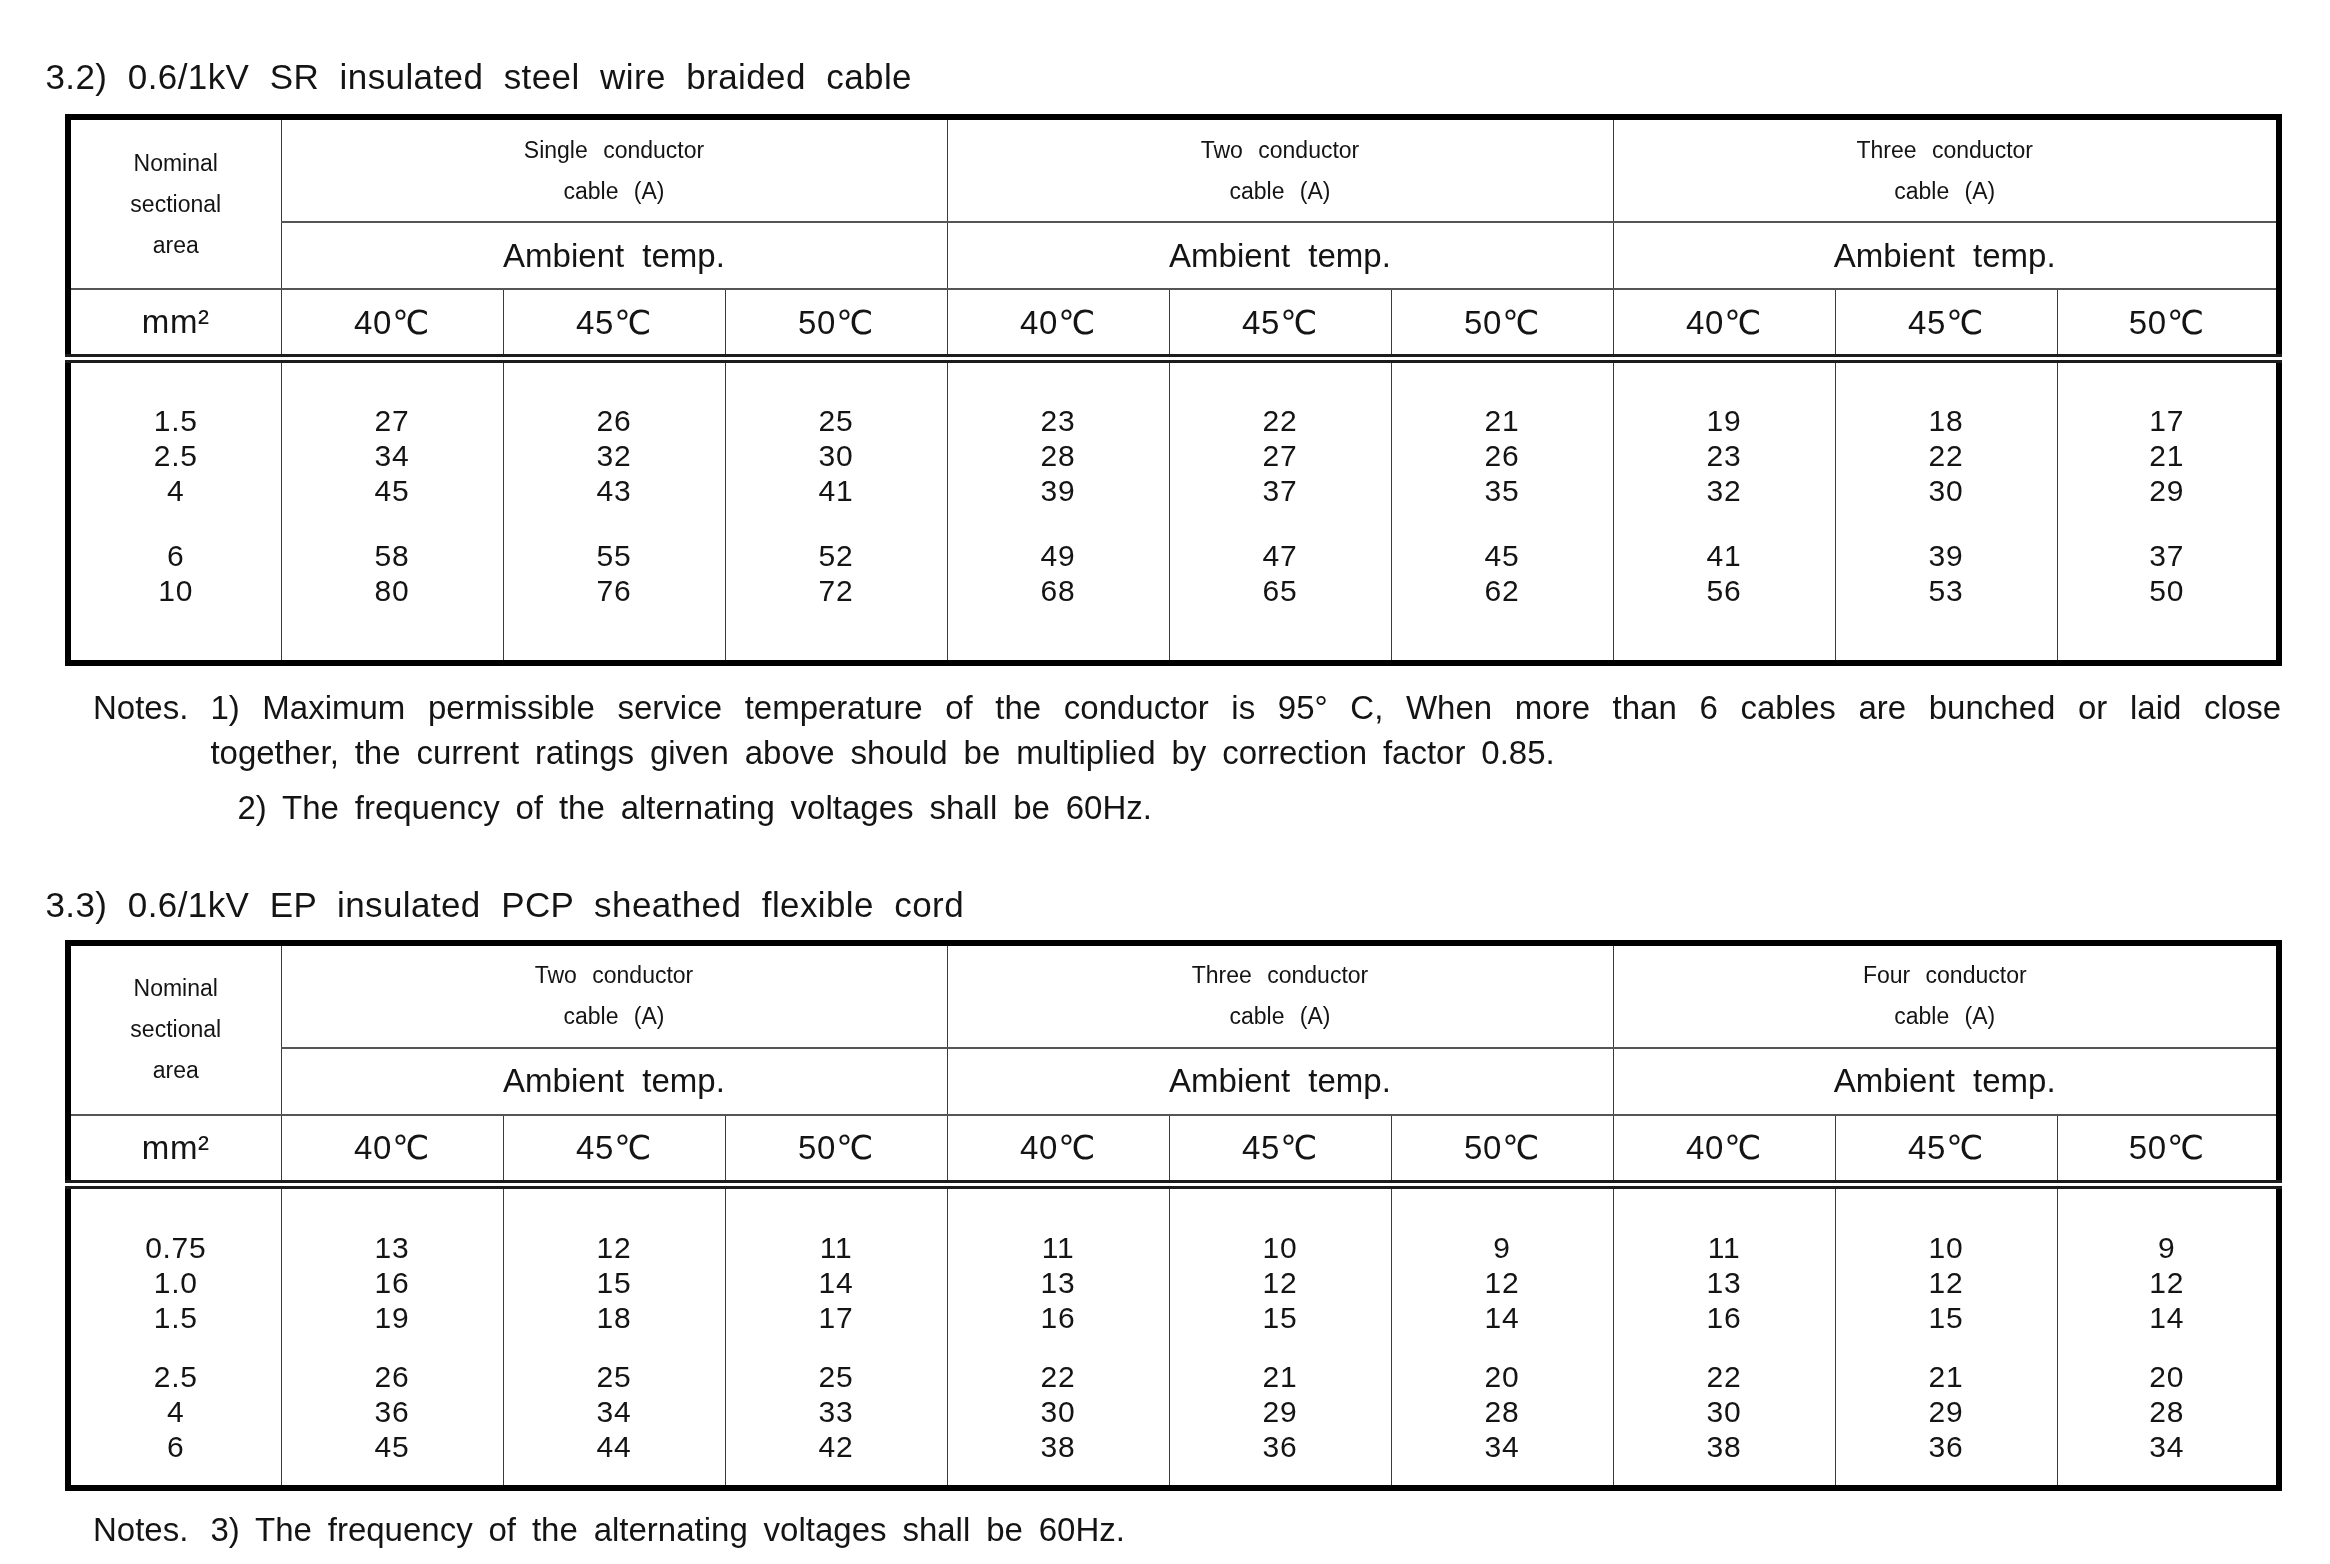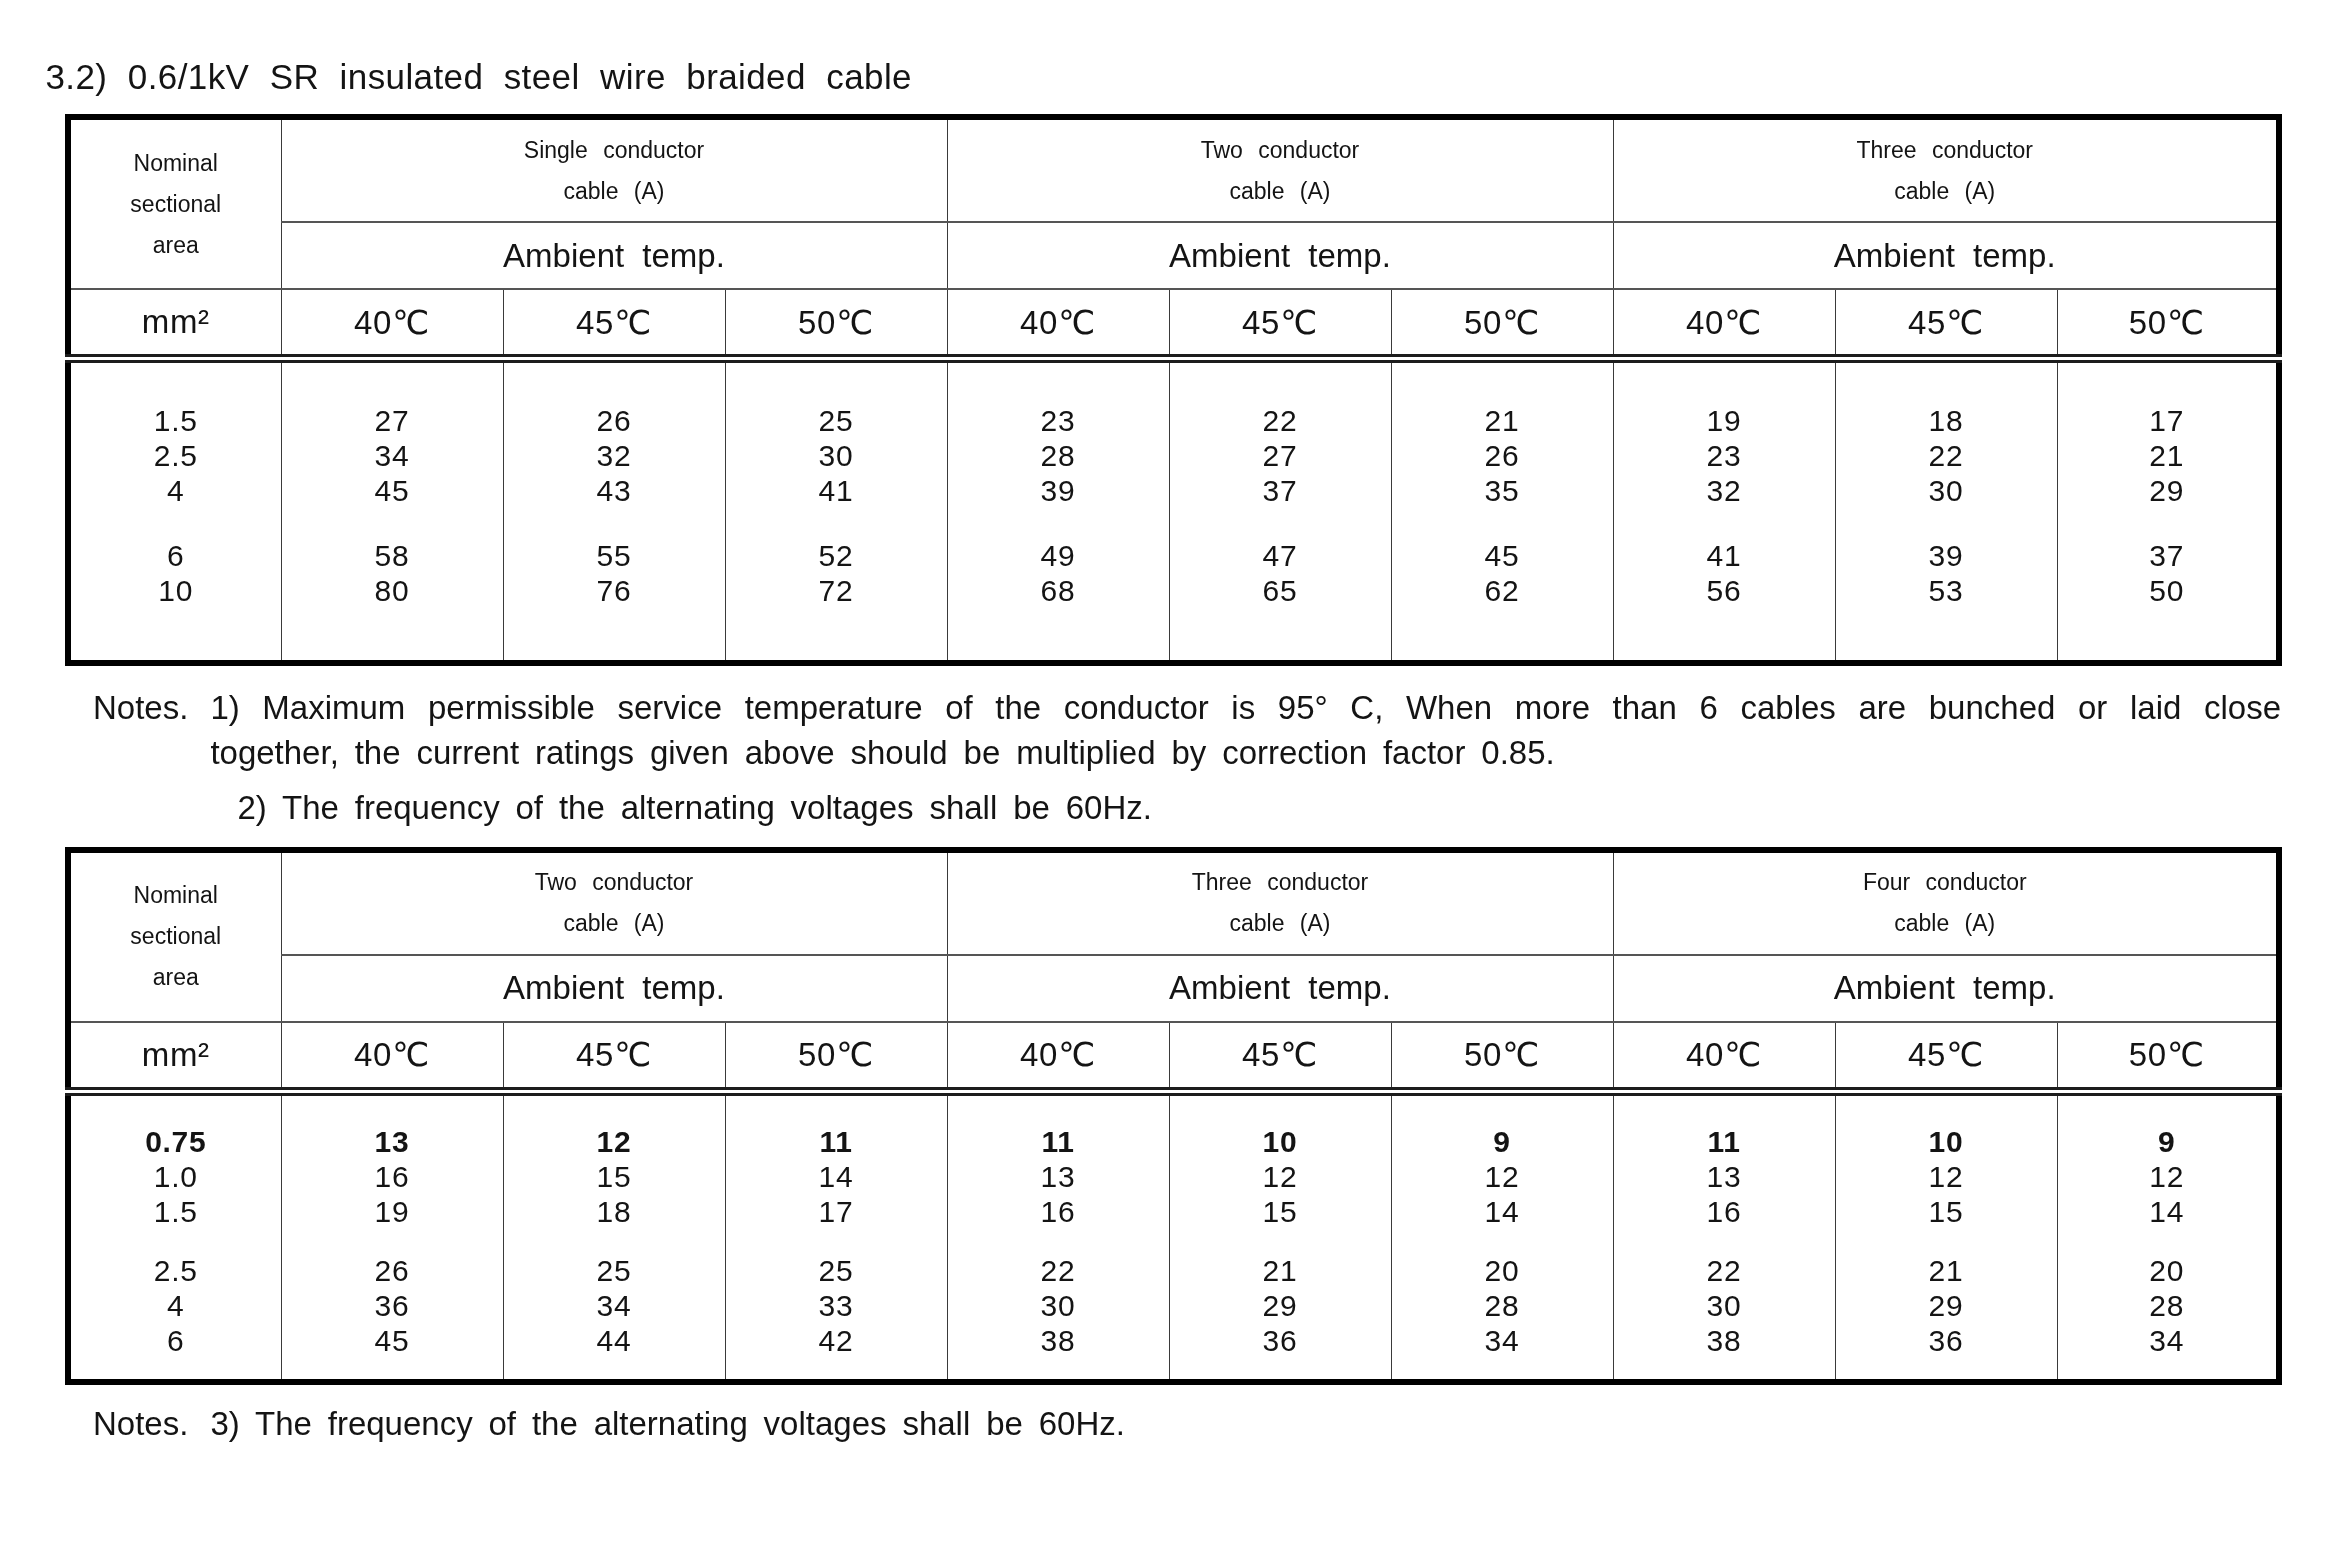--- a/index.html
+++ b/index.html
@@ -29,21 +29,21 @@
     height:101px;font-size:23px;line-height:41px;white-space:pre-line;
     border-bottom:2.2px solid #555;word-spacing:9px;
   }
   th.corner{white-space:pre-line;font-size:33px;line-height:41px;}
   tr.r-amb th{height:65px;font-size:33px;border-bottom:2.2px solid #555;word-spacing:9px;}
   tr.r-temp th{height:64px;font-size:33px;border-bottom:9px double #1c1c1c;letter-spacing:0.7px;}
   tbody td{font-size:30px;line-height:35px;letter-spacing:0.7px;}
   tr.r-first td{padding-top:40px;}
   tr.r-gap td{padding-top:30px;}
   .t1 tr.r-last td{padding-bottom:52px;}
-  .t2 tr.r-first td{padding-top:28px;font-weight:bold;}
+  .t2 tr.r-first td{padding-top:41px;}
   .t2 tr.r-gap td{padding-top:24px;}
   .t2 tr.r-last td{padding-bottom:21px;}
   .notes{
     display:flex;align-items:flex-start;margin:19px 0 0 49px;width:2188px;
     font-size:33px;line-height:45px;word-spacing:6.7px;
   }
   .sec2 .notes{margin-top:16.3px;}
   .notes-label{flex:0 0 auto;margin-right:22px;}
   .notes-items{flex:1 1 auto;}
   .note{margin:0;text-align:justify;}
@@ -160,20 +160,21 @@
     <div class="notes">
       <span class="notes-label">Notes.</span>
       <div class="notes-items">
         <p class="note">1) Maximum permissible service temperature of the conductor is 95° C, When more than 6 cables are bunched or laid close together, the current ratings given above should be multiplied by correction factor 0.85.</p>
         <p class="note note-follow">2) The frequency of the alternating voltages shall be 60Hz.</p>
       </div>
     </div>
   </section>
 
   <section class="sec sec2">
+    <h2 class="title">3.3) 0.6/1kV EP insulated PCP sheathed flexible cord</h2>
 
     <table class="ctable t2">
       <colgroup>
           <col class="col-area">
           <col span="9" class="col-v">
         </colgroup>
       <thead>
         <tr class="r-top">
           <th class="corner" rowspan="2">Nominal
 sectional

